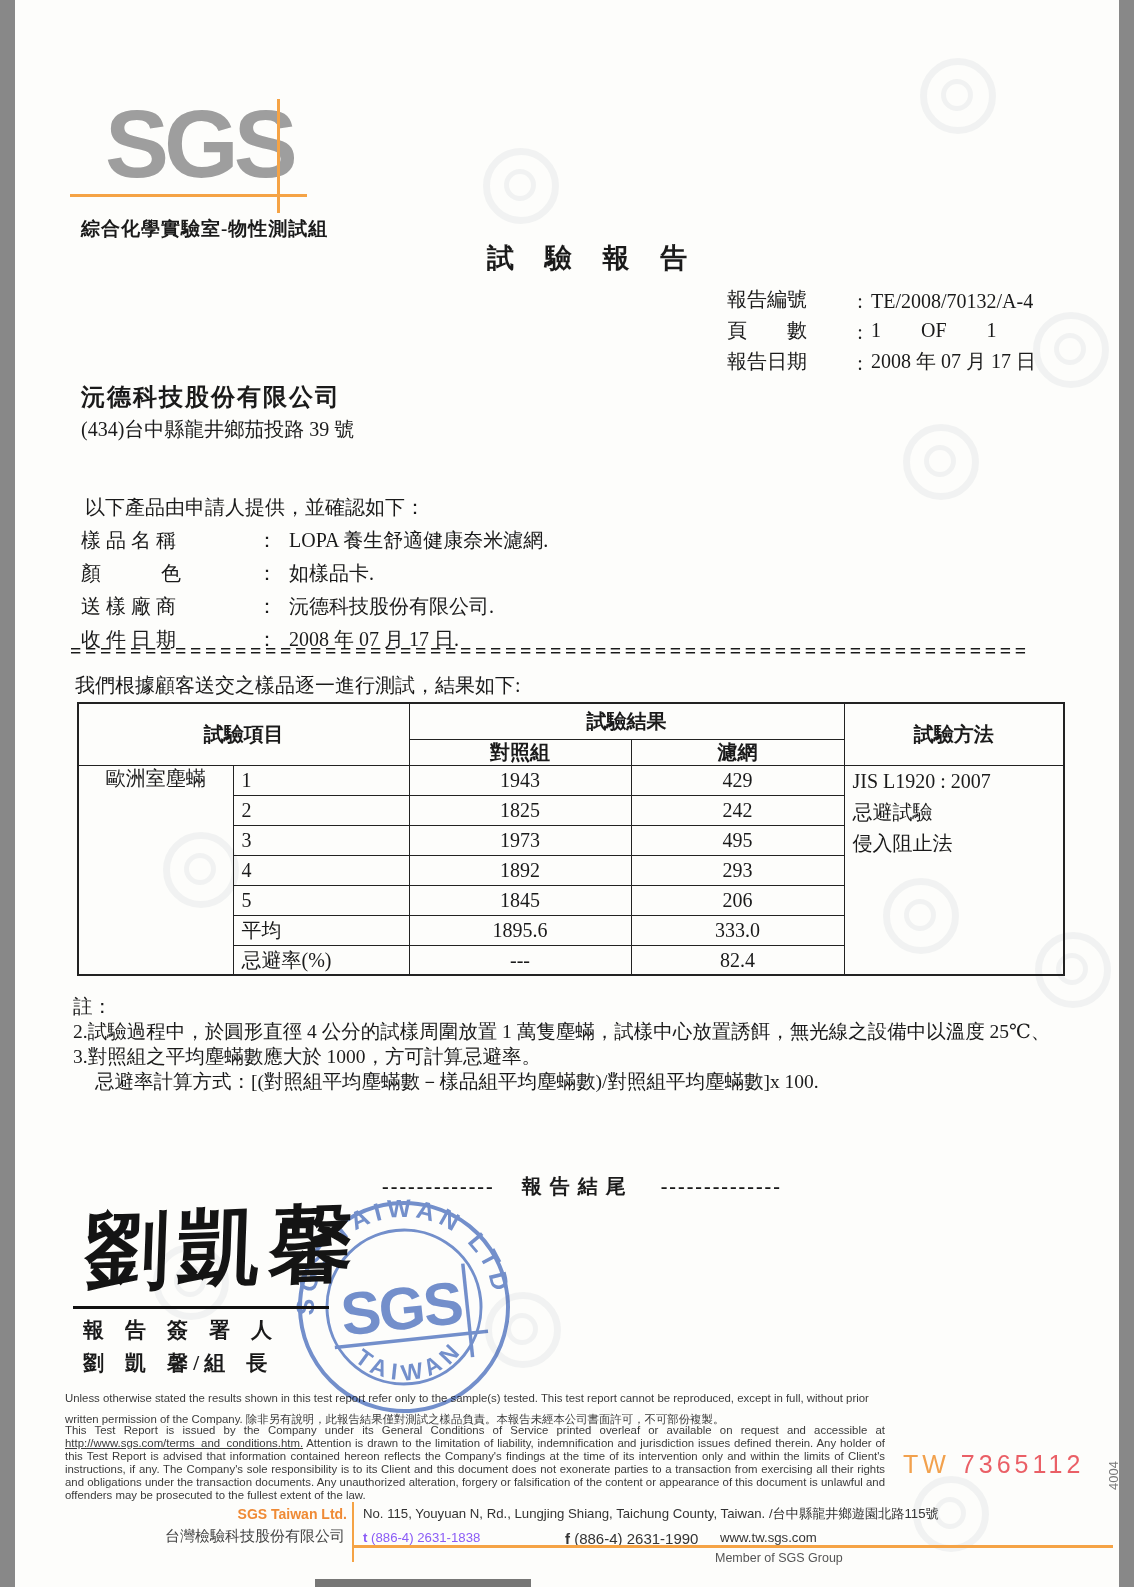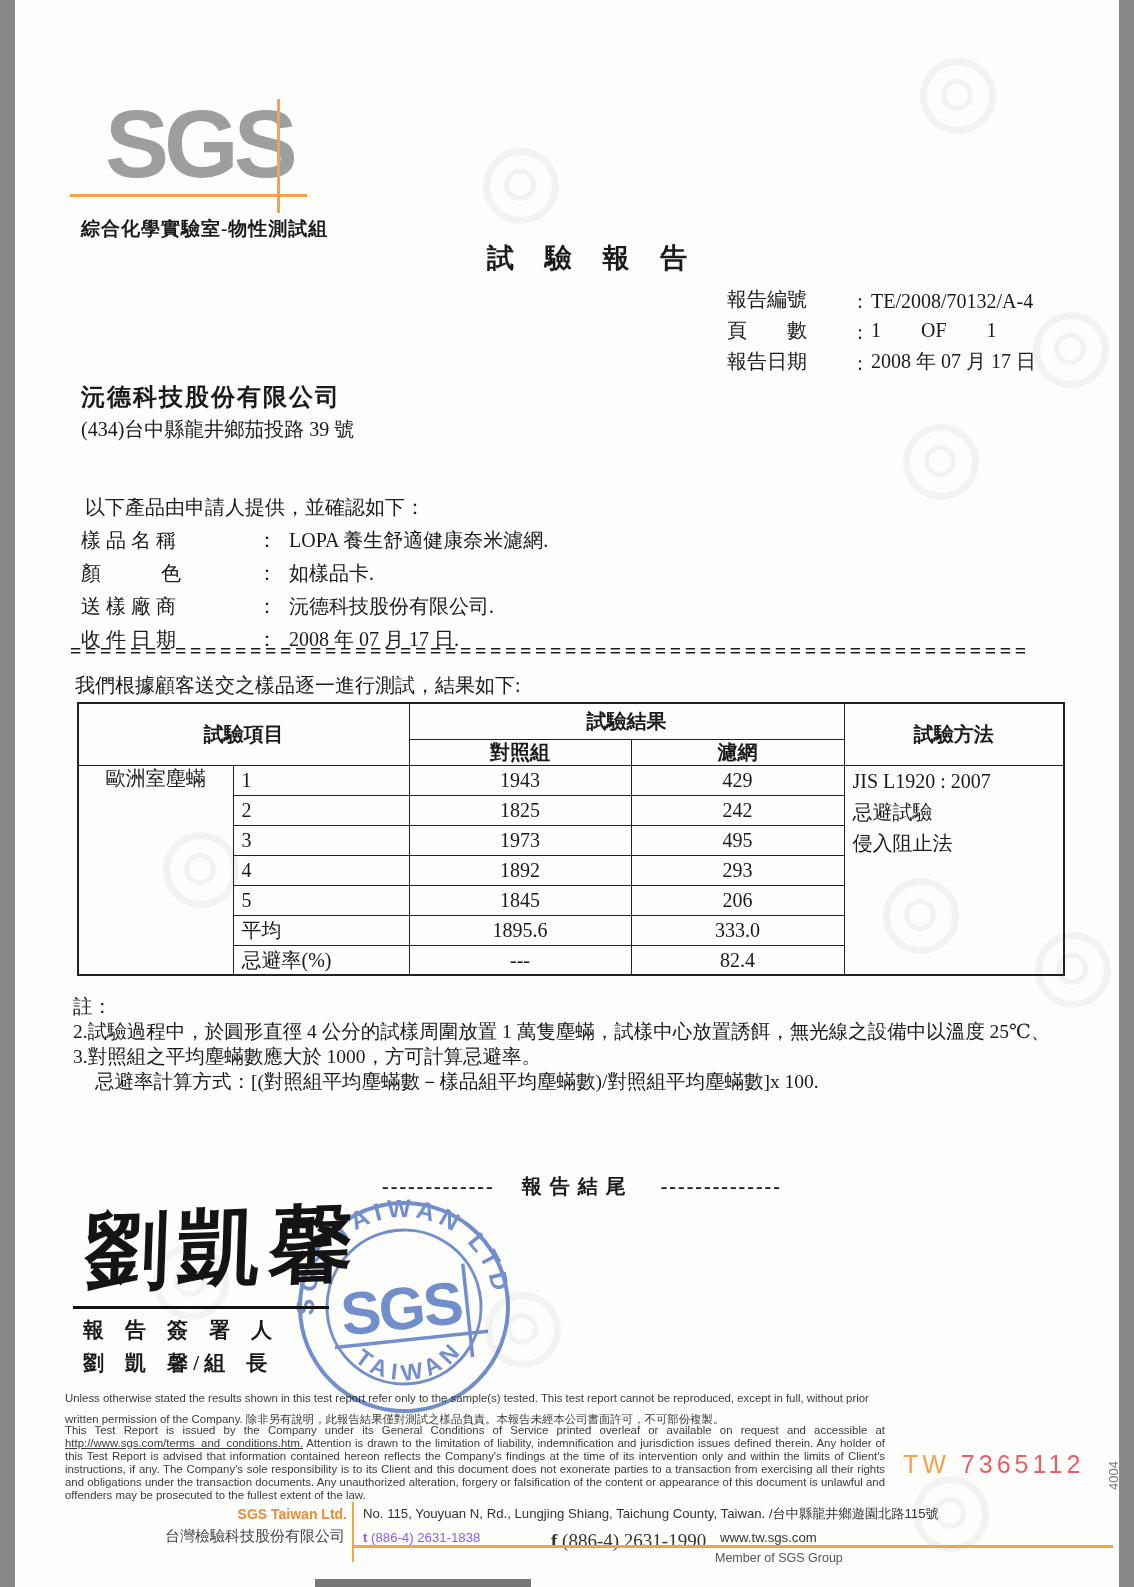--- a/index.html
+++ b/index.html
@@ -98,21 +98,21 @@
       color:#777; transform:rotate(-90deg); transform-origin:center; z-index:2;}
 
   
   .footer{z-index:2;}
   .f-company-en{left:160px; top:1506px; width:172px; text-align:right;
       font-family:"Liberation Sans",sans-serif; font-size:14px; font-weight:700; color:#ef8a35;}
   .f-company-zh{left:148px; top:1527px; width:184px; text-align:center; font-size:15px; color:#444;}
   .f-divider{left:337px; top:1502px; width:2px; height:60px; background:#f5a345;}
   .f-addr{left:348px; top:1505px; font-family:"Liberation Sans",sans-serif; font-size:13.2px; color:#333; width:700px;}
   .f-tel{left:348px; top:1530px; font-family:"Liberation Sans",sans-serif; font-size:13.2px; color:#8b5cf6;}
-  .f-fax{left:536px; top:1530px; font-family:Liberation Serif, serif; font-size:19px; color:#333;}
+  .f-fax{left:550px; top:1530px; font-family:Liberation Sans, sans-serif; font-size:15px; color:#333;}
   .f-web{left:705px; top:1530px; font-family:"Liberation Sans",sans-serif; font-size:13.2px; color:#333;}
   .f-bold{font-weight:700;}
   .f-hline{left:337px; top:1545px; width:761px; height:2.5px; background:#f5a345;}
   .f-member{left:700px; top:1551px; font-family:"Liberation Sans",sans-serif; font-size:12.5px; color:#555;}
   .bottom-bar{left:300px; top:1579px; width:216px; height:8px; background:#4a4a4a; opacity:0.75; z-index:2;}
 </style>
 </head>
 <body>
 
 <div class="page">

